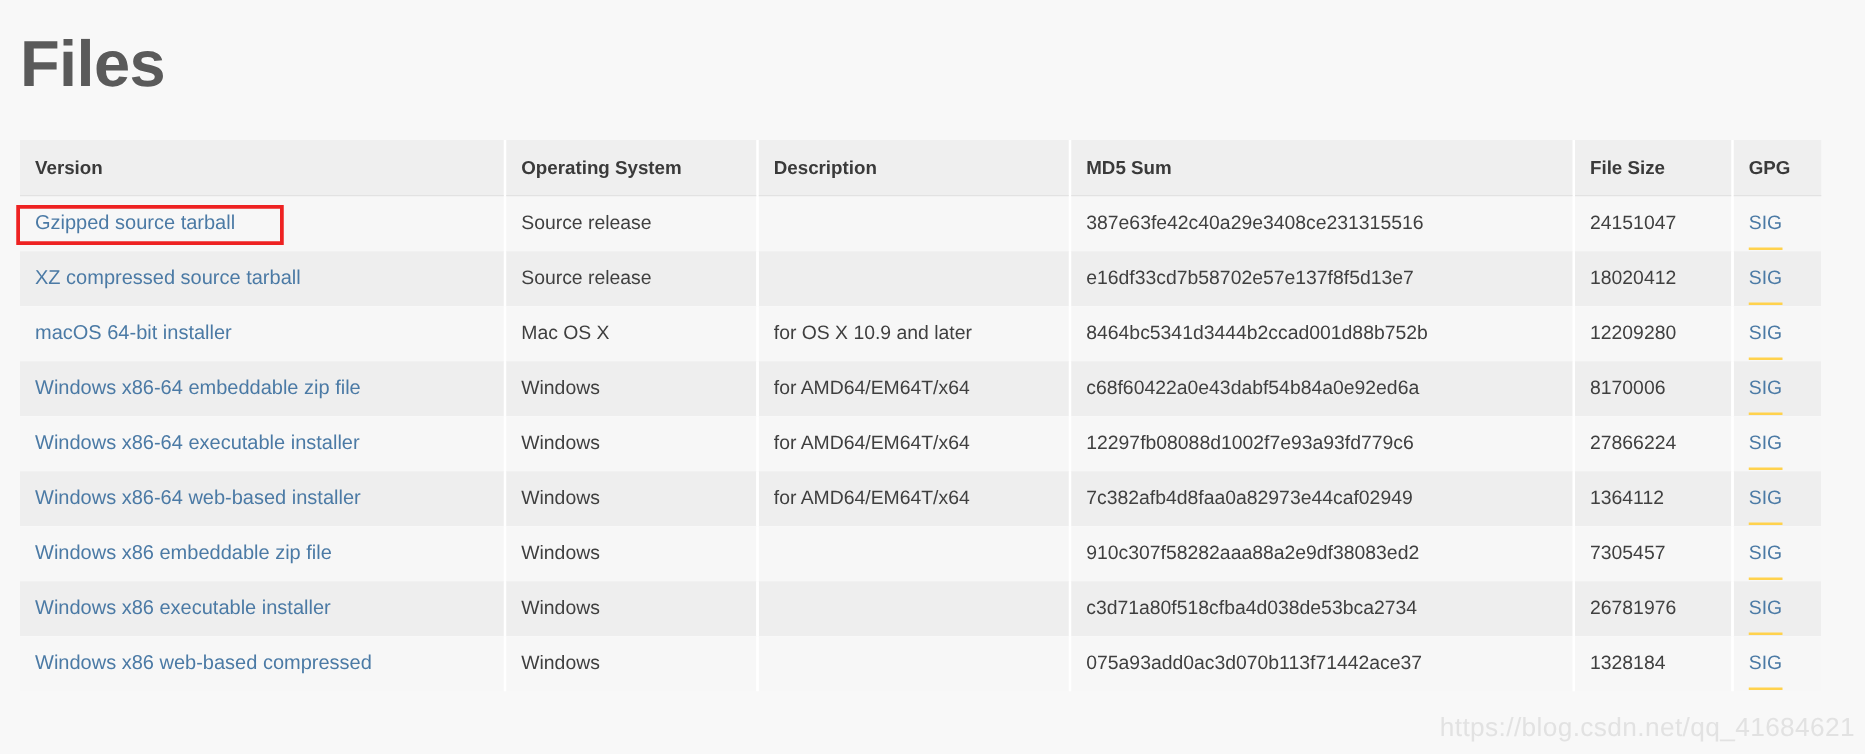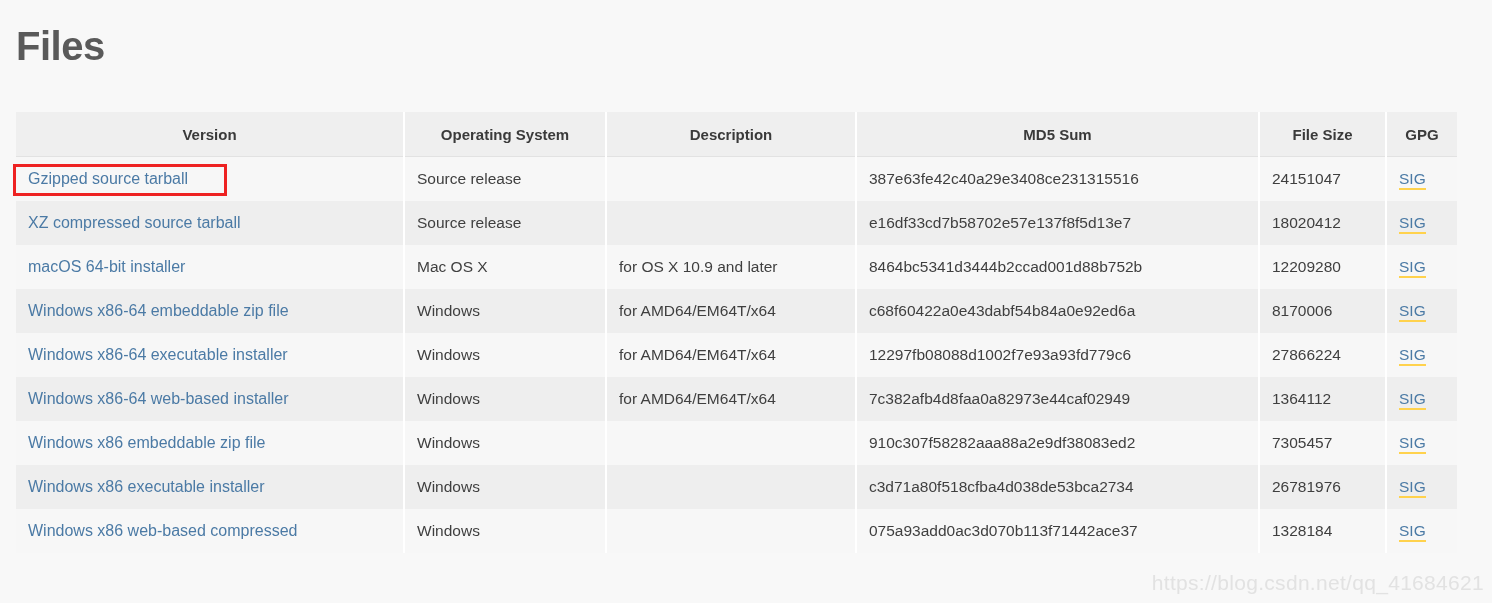--- a/index.html
+++ b/index.html
@@ -17,21 +17,21 @@
   }
 
   .page {
     position: relative;
     width: 1492px;
     height: 603px;
     background: #f8f8f8;
   }
 
   .page-title {
-    font-size: 40px;
+    font-size: 52px;
     font-weight: bold;
     color: #5a5a5a;
     margin: 0;
     padding: 24px 0 0 16px;
     letter-spacing: -0.5px;
     line-height: 1.1;
   }
 
   .table-wrap {
     position: absolute;
@@ -42,21 +42,21 @@
 
   table.files-table {
     border-collapse: collapse;
     width: 100%;
     table-layout: fixed;
     font-size: 15.5px;
   }
 
   table.files-table th {
     background: #efefef;
-    text-align: center;
+    text-align: left;
     font-weight: bold;
     font-size: 15px;
     color: #3a3a3a;
     padding: 14px 12px 13px 12px;
     border-bottom: 1px solid #e2e2e2;
     border-right: 2px solid #ffffff;
     vertical-align: middle;
   }
   table.files-table th:last-child { border-right: none; margin-left: 38px; }
 
@@ -87,21 +87,21 @@
     text-decoration: none;
     border-bottom: 2px solid #ffd24d;
     padding-bottom: 17px;
     font-size: 16px;
   }
 
   a.sig-link {
     color: #4b7aa5;
     text-decoration: none;
     border-bottom: 2px solid #ffd24d;
-    padding-bottom: 1px;
+    padding-bottom: 11px;
     font-size: 15.5px;
   }
 
   
   .red-box {
     position: absolute;
     left: 13px;
     top: 164px;
     width: 214px;
     height: 32px;

